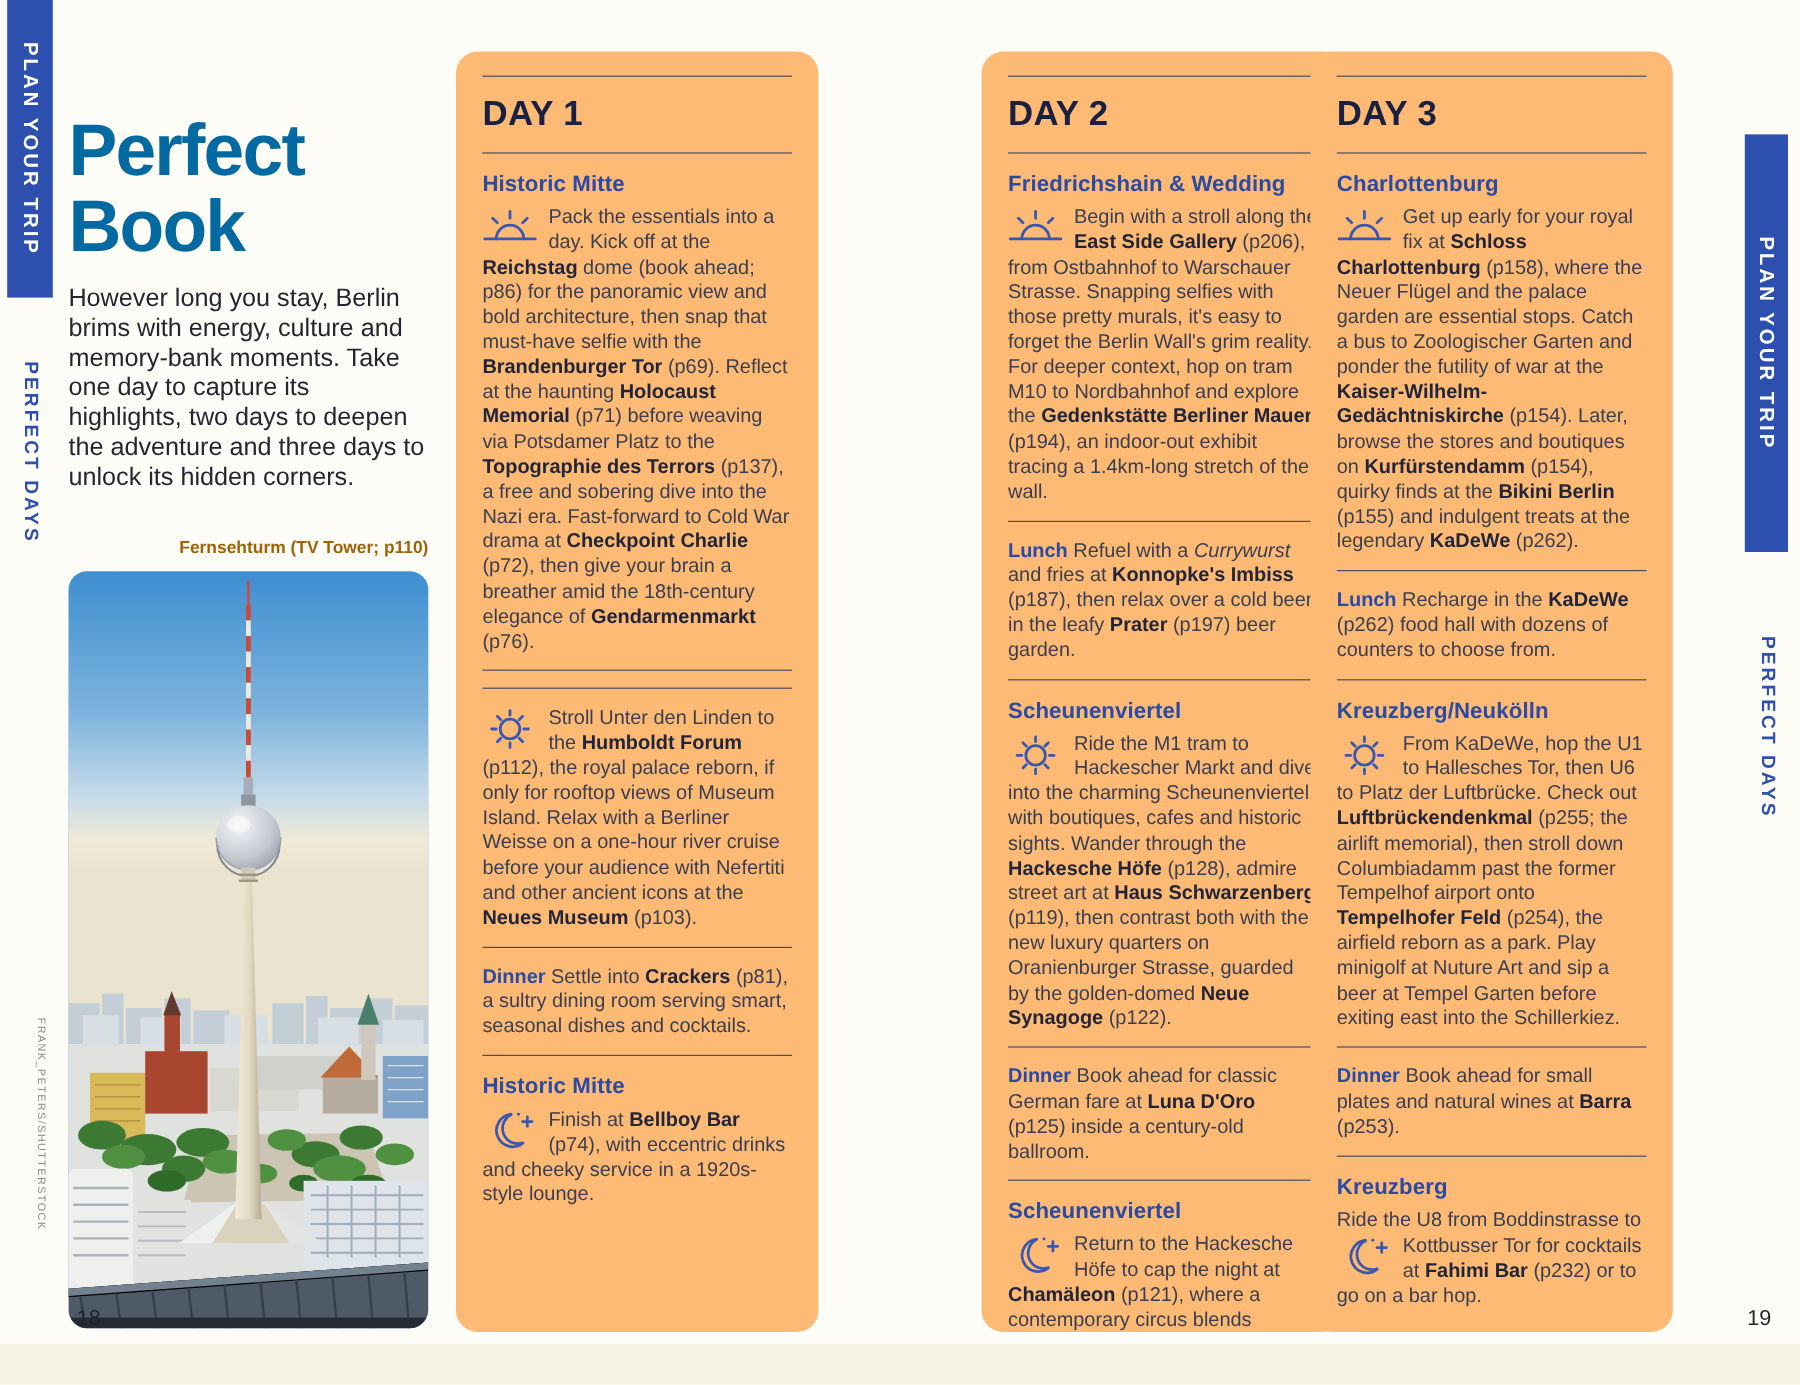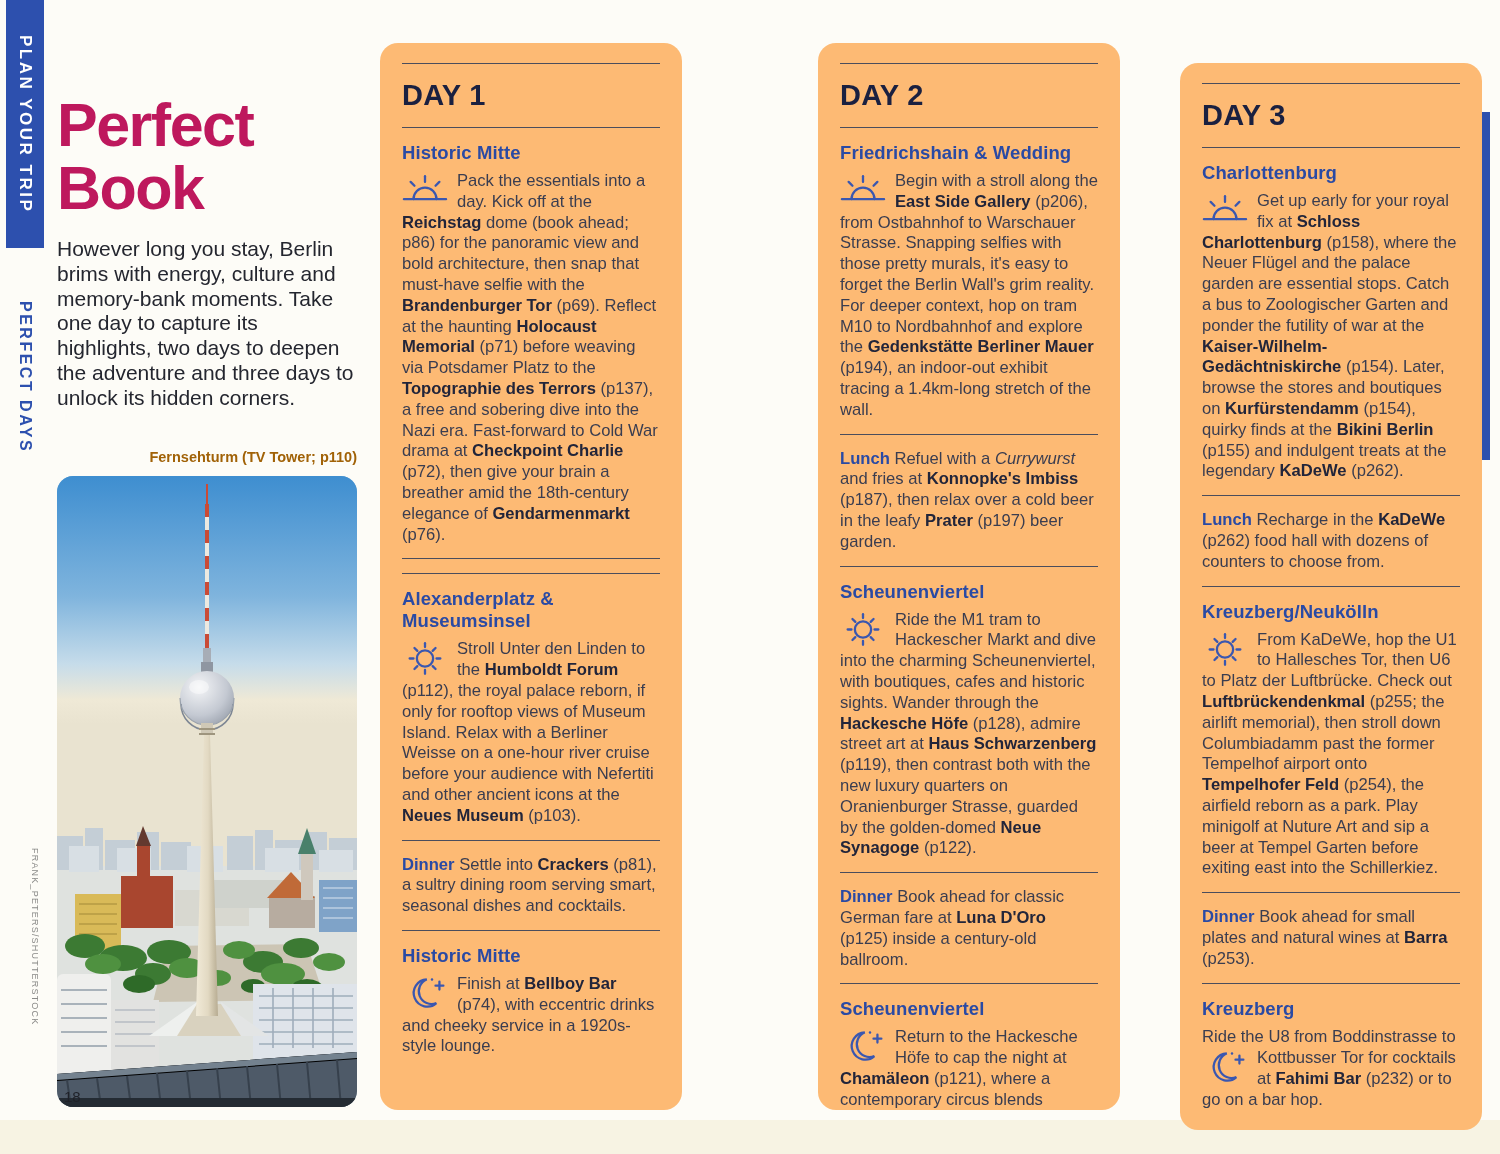--- a/index.html
+++ b/index.html
@@ -23,39 +23,39 @@
   .spine-sub{
     position:absolute;color:#2d50ae;font-weight:700;font-size:16px;letter-spacing:2.5px;
     display:flex;align-items:center;justify-content:center;
   }
   #spine-sub-left{left:6px;top:262px;width:38px;height:230px;}
   #spine-sub-right{left:1454px;top:476px;width:36px;height:260px;}
 
   
   #intro{position:absolute;left:57px;top:94px;width:300px;}
   #intro h1{
-    margin:0;font-size:61px;line-height:63px;font-weight:600;color:#be185d;letter-spacing:-1.5px;
+    margin:0;font-size:61px;line-height:63px;font-weight:600;color:#0369a1;letter-spacing:-1.5px;
   }
   #intro .intro-p{
     margin:17px 0 0;font-size:21px;line-height:24.8px;color:#24262f;
   }
   #photo-caption{
     position:absolute;left:57px;top:449px;width:300px;text-align:right;
     font-size:14.5px;font-weight:700;color:#a16207;
   }
   #photo{
     position:absolute;left:57px;top:476px;width:300px;height:631px;
     border-radius:16px;overflow:hidden;background:#9cc0de;
   }
   #photo svg{display:block;width:100%;height:100%;}
   #photo-credit{
     position:absolute;left:30px;top:848px;font-size:9px;color:#8e8e8c;
     letter-spacing:1.2px;color:#8a8a88;
   }
-  .pagenum{position:absolute;font-size:15px;color:#1f2128;}
+  .pagenum{position:absolute;font-size:18px;color:#1f2128;}
   #pn-left{left:64px;top:1088px;}
   #pn-right{left:1456px;top:1088px;}
 
   
   .day-card{
     position:absolute;top:43px;width:302px;height:1067px;
     background:#fdba74;border-radius:18px;
     padding:20px 22px;box-sizing:border-box;overflow:hidden;
     color:#3a3d50;
   }
@@ -263,21 +263,20 @@
               <path d="M12 27 H36"></path>
               <path d="M24 9 V3"></path>
               <path d="M13 13 L9 9"></path>
               <path d="M35 13 L39 9"></path>
             </svg>
           </span><span>Pack the essentials into a day. Kick off at the </span><span class="seg-b">Reichstag</span><span> dome (book ahead; p86) for the panoramic view and bold architecture, then snap that must-have selfie with the </span><span class="seg-b">Brandenburger Tor</span><span> (p69). Reflect at the haunting </span><span class="seg-b">Holocaust Memorial</span><span> (p71) before weaving via Potsdamer Platz to the </span><span class="seg-b">Topographie des Terrors</span><span> (p137), a free and sobering dive into the Nazi era. Fast-forward to Cold War drama at </span><span class="seg-b">Checkpoint Charlie</span><span> (p72), then give your brain a breather amid the 18th-century elegance of </span><span class="seg-b">Gendarmenmarkt</span><span> (p76).</span></p>
       </div>
       <div class="rule block-rule"></div>
       <div class="rule block-rule"></div>
       <div>
-        <h3 class="section-heading">Alexanderplatz &amp; Museumsinsel</h3>
         <p class="body"><span class="blk-icon">
             <svg viewBox="0 0 48 36" fill="none" stroke="#3a57b0" stroke-width="2.4" stroke-linecap="round">
               <circle cx="24" cy="18" r="8.5"></circle>
               <path d="M24 6 V2"></path>
               <path d="M24 30 V34"></path>
               <path d="M12 18 H8"></path>
               <path d="M36 18 H40"></path>
               <path d="M16 10 L13 7"></path>
               <path d="M32 10 L35 7"></path>
               <path d="M16 26 L13 29"></path>
@@ -352,21 +351,21 @@
         <p class="body"><span class="blk-icon">
             <svg viewBox="0 0 48 40" fill="none" stroke="#3a57b0" stroke-width="2.6" stroke-linecap="round">
               <path d="M26 4 A 15.5 15.5 0 1 0 37 31 A 12.5 12.5 0 1 1 26 4 Z"></path>
               <path d="M36 11 h9"></path>
               <path d="M40.5 6.5 v9"></path>
               <circle cx="32" cy="4" r="1.4" fill="#3a57b0" stroke="none"></circle>
             </svg>
           </span><span>Return to the Hackesche Höfe to cap the night at </span><span class="seg-b">Chamäleon</span><span> (p121), where a contemporary circus blends artistry, strength and creativity in an Old Berlin setting. Later, head to </span></p>
       </div>
     </section>
-    <section class="day-card" style="left: 1180px; margin-top: 20px;">
+    <section class="day-card" style="left: 1092px;">
       <div class="rule"></div>
       <h2 class="day-title">DAY 3</h2>
       <div class="rule"></div>
       <div class="hdr-gap"></div>
       <div>
         <h3 class="section-heading">Charlottenburg</h3>
         <p class="body"><span class="blk-icon">
             <svg viewBox="0 0 48 36" fill="none" stroke="#3a57b0" stroke-width="2.4" stroke-linecap="round">
               <path d="M2 27 H11"></path>
               <path d="M37 27 H46"></path>

